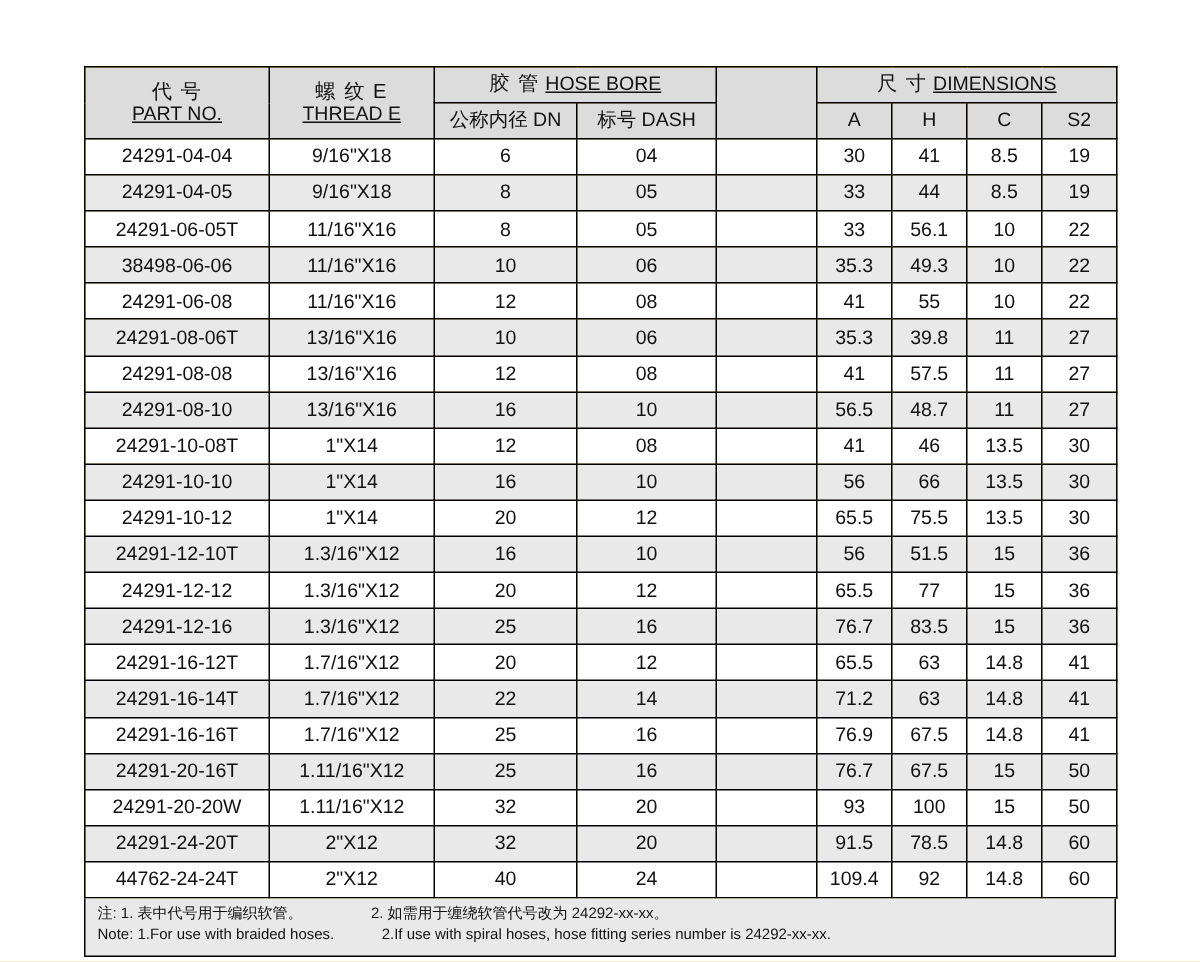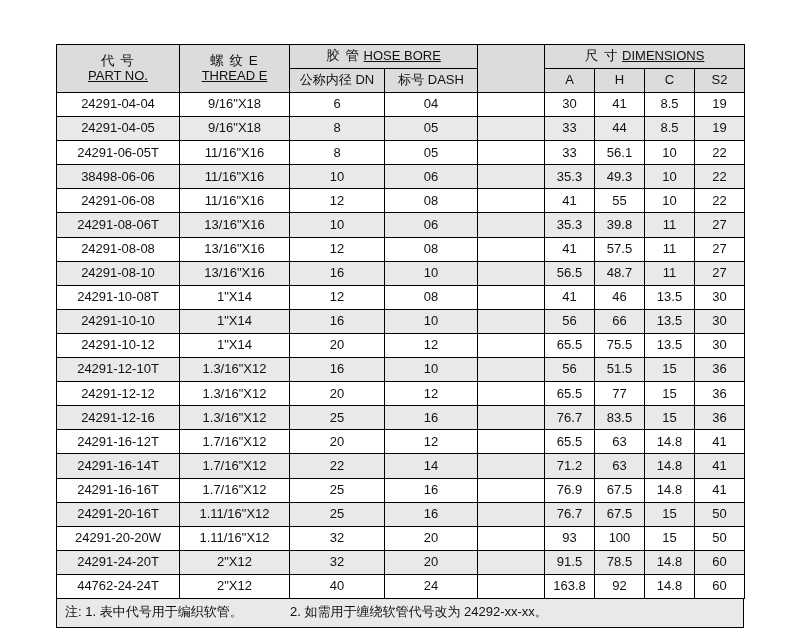--- a/index.html
+++ b/index.html
@@ -71,21 +71,21 @@
   }
   .notes {
     width: 688px;
     border: 1px solid #000000;
     border-top: none;
     background: #e9e9e9;
     box-sizing: border-box;
     padding: 4px 8px 5px 8px;
   }
   .note-line {
-    font-size: 13px;
+    font-size: 10px;
     line-height: 1.45;
     white-space: nowrap;
   }
   .note-line .n-lead {
     display: inline-block;
   }
   .note-gap {
     display: inline-block;
     width: 40px;
   }
@@ -359,28 +359,33 @@
         <td>78.5</td>
         <td>14.8</td>
         <td>60</td>
       </tr>
       <tr class="odd">
         <td class="part">44762-24-24T</td>
         <td>2"X12</td>
         <td>40</td>
         <td>24</td>
         <td></td>
-        <td>163.8</td>
+        <td>109.4</td>
         <td>92</td>
         <td>14.8</td>
         <td>60</td>
       </tr>
     </tbody>
   </table>
 
   <div class="notes">
     <div class="note-line">
       <span class="n-lead">注:  1. 表中代号用于编织软管。</span>
       <span class="note-gap"></span>
       <span class="n-lead">2. 如需用于缠绕软管代号改为 24292-xx-xx。</span>
     </div>
+    <div class="note-line">
+      <span class="n-lead">Note: 1.For use with braided hoses.</span>
+      <span class="note-gap2"></span>
+      <span class="n-lead">2.If use with spiral hoses, hose fitting series number is 24292-xx-xx.</span>
+    </div>
   </div>
 </div>
 
 </body></html>

